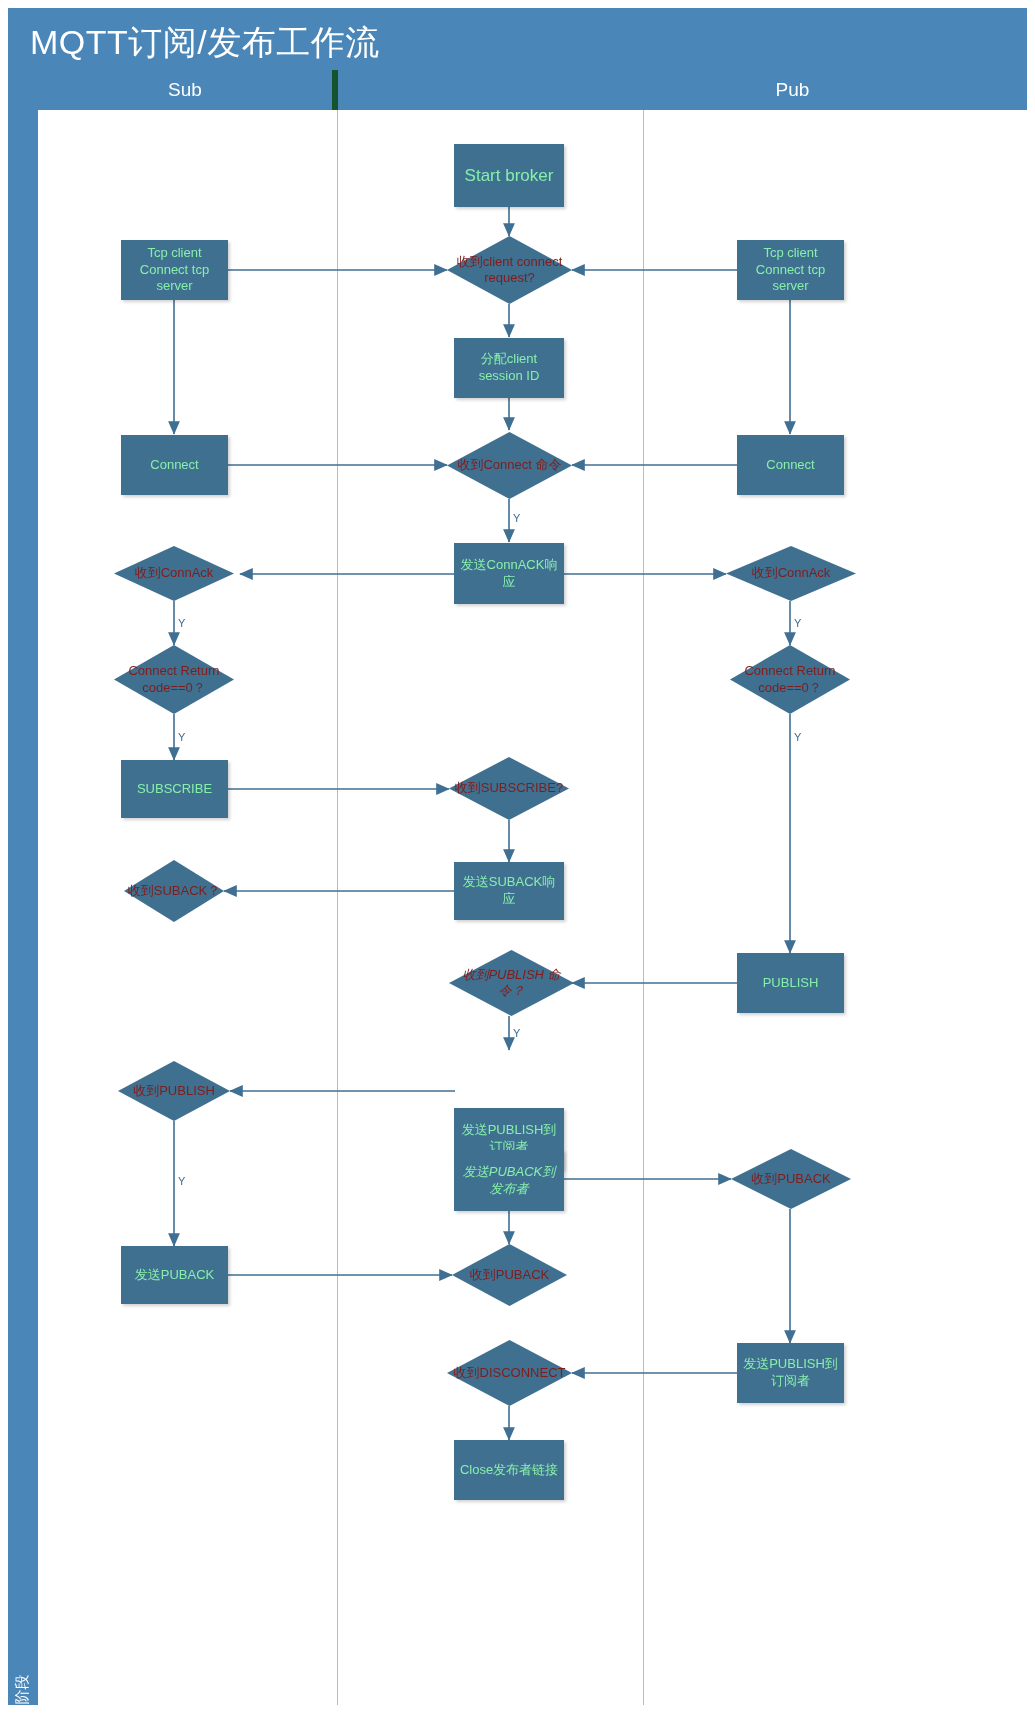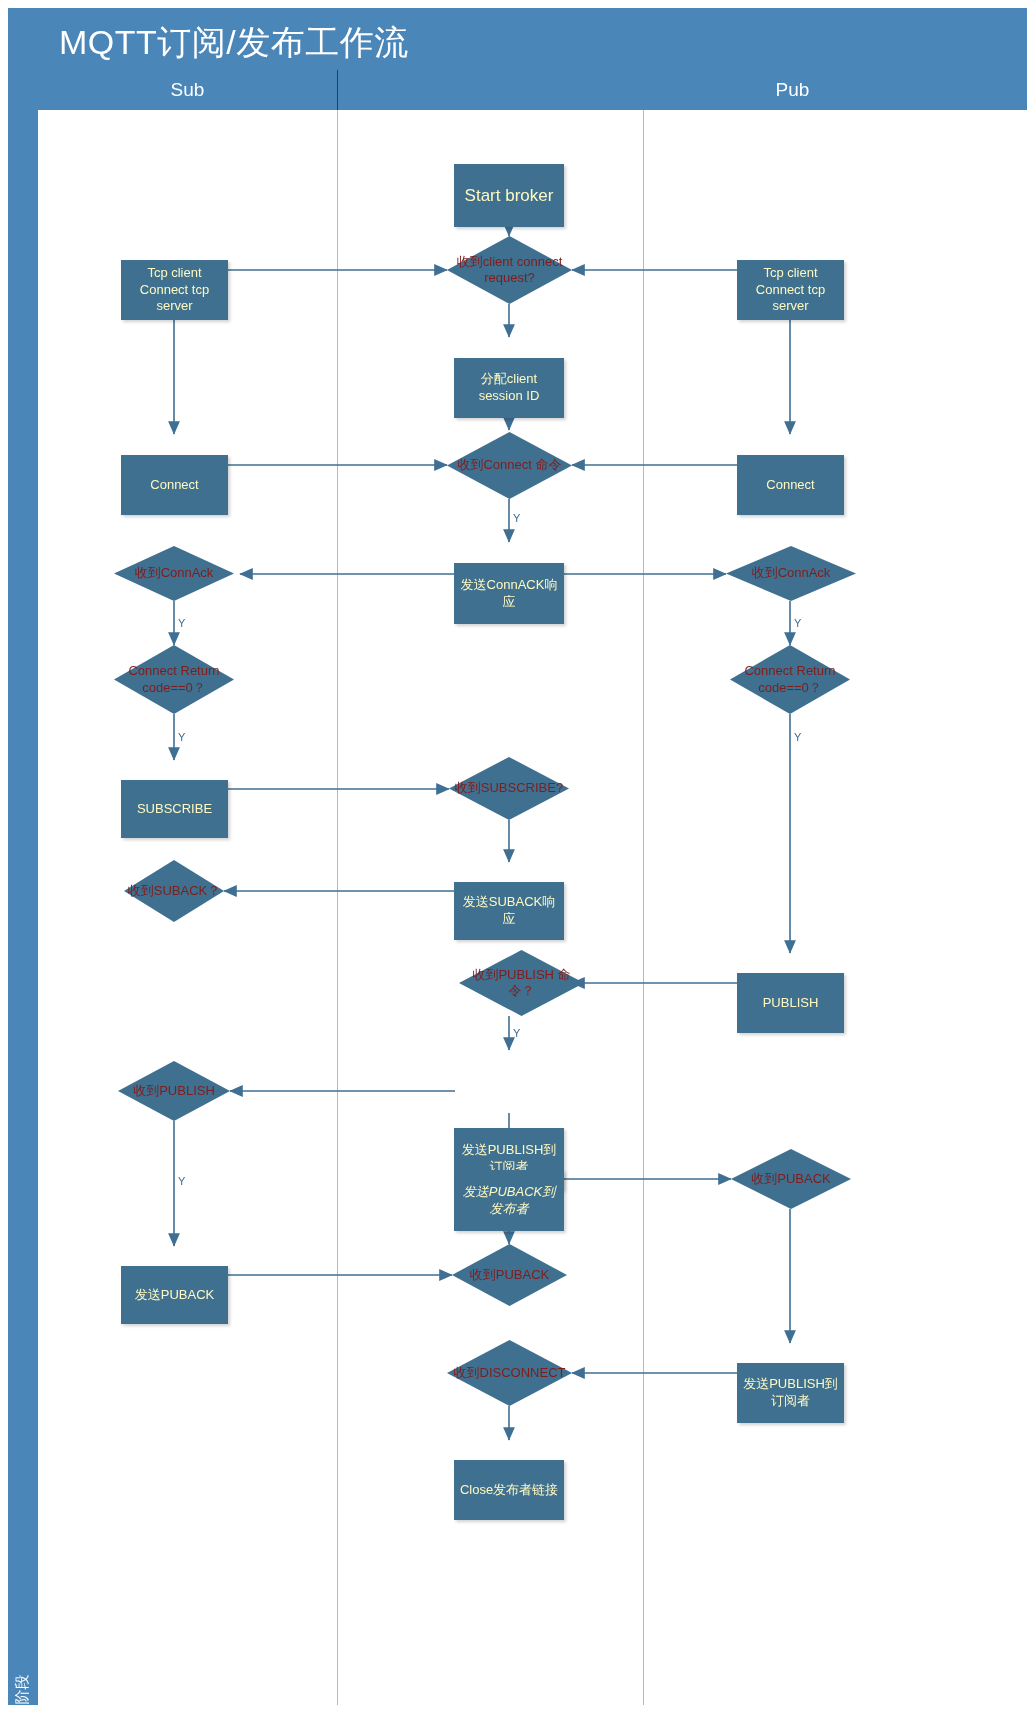--- a/index.html
+++ b/index.html
@@ -32,21 +32,20 @@
     background: #4a86b8;
   }
   .title-text {
     position: absolute;
     left: 22px; top: 12px;
     font-size: 34px;
     color: #ffffff;
     letter-spacing: 0.5px;
     line-height: 44px;
     white-space: nowrap;
-    margin-left: 29px;
   }
 
   
   .phase-band {
     position: absolute;
     left: 8px; top: 70px;
     width: 30px; height: 1635px;
     background: #4a86b8;
   }
   .phase-label {
@@ -66,21 +65,21 @@
     position: absolute;
     top: 70px;
     height: 40px;
     background: #4a86b8;
     color: #ffffff;
     font-size: 19px;
     display: flex;
     align-items: center;
     justify-content: center;
     box-sizing: border-box;
-    border-right: 1px solid #14532d;
+    border-right: 6px solid #14532d;
   }
   .lane-header.last { border-right: none; }
 
   
   .lane-body {
     position: absolute;
     top: 110px;
     height: 1595px;
     background: #ffffff;
     box-sizing: border-box;
@@ -92,28 +91,27 @@
   .canvas {
     position: absolute;
     left: 0; top: 0;
     width: 1035px; height: 1713px;
     pointer-events: none;
   }
 
   
   .node {
     position: absolute;
-    color: #fef9c3;
+    color: #86efac;
     display: flex;
     align-items: center;
     justify-content: center;
     text-align: center;
     box-sizing: border-box;
     line-height: 1.28;
-    margin-top: 20px;
   }
   .rect {
     background: #40708f;
     box-shadow: 2px 2px 3px rgba(0,0,0,0.18);
     font-size: 13px;
     padding: 2px 4px;
   }
   .rect.big { font-size: 17px; }
   .diamond-wrap {
     position: absolute;
@@ -263,21 +261,21 @@
 
   <div class="node rect" style="left:454px; top:543px; width:110px; height:61px;">发送ConnACK响应</div>
 
   <div class="diamond-wrap" style="left:449px; top:757px; width:120px; height:63px;">
     <div class="diamond-shape"></div>
     <div class="diamond-label">收到SUBSCRIBE?</div>
   </div>
 
   <div class="node rect" style="left:454px; top:862px; width:110px; height:58px;">发送SUBACK响应</div>
 
-  <div class="diamond-wrap" style="left:459px; top:950px; width:125px; height:66px;">
+  <div class="diamond-wrap" style="left:449px; top:950px; width:125px; height:66px;font-style:italic;">
     <div class="diamond-shape"></div>
     <div class="diamond-label">收到PUBLISH 命令？</div>
   </div>
 
   <div class="node rect" style="left:454px; top:1108px; width:110px; height:62px;">发送PUBLISH到订阅者</div>
 
   <div class="node rect" style="left:454px; top:1150px; width:110px; height:61px;font-style:italic;">发送PUBACK到发布者</div>
 
   <div class="diamond-wrap" style="left:452px; top:1244px; width:115px; height:62px;">
     <div class="diamond-shape"></div>

